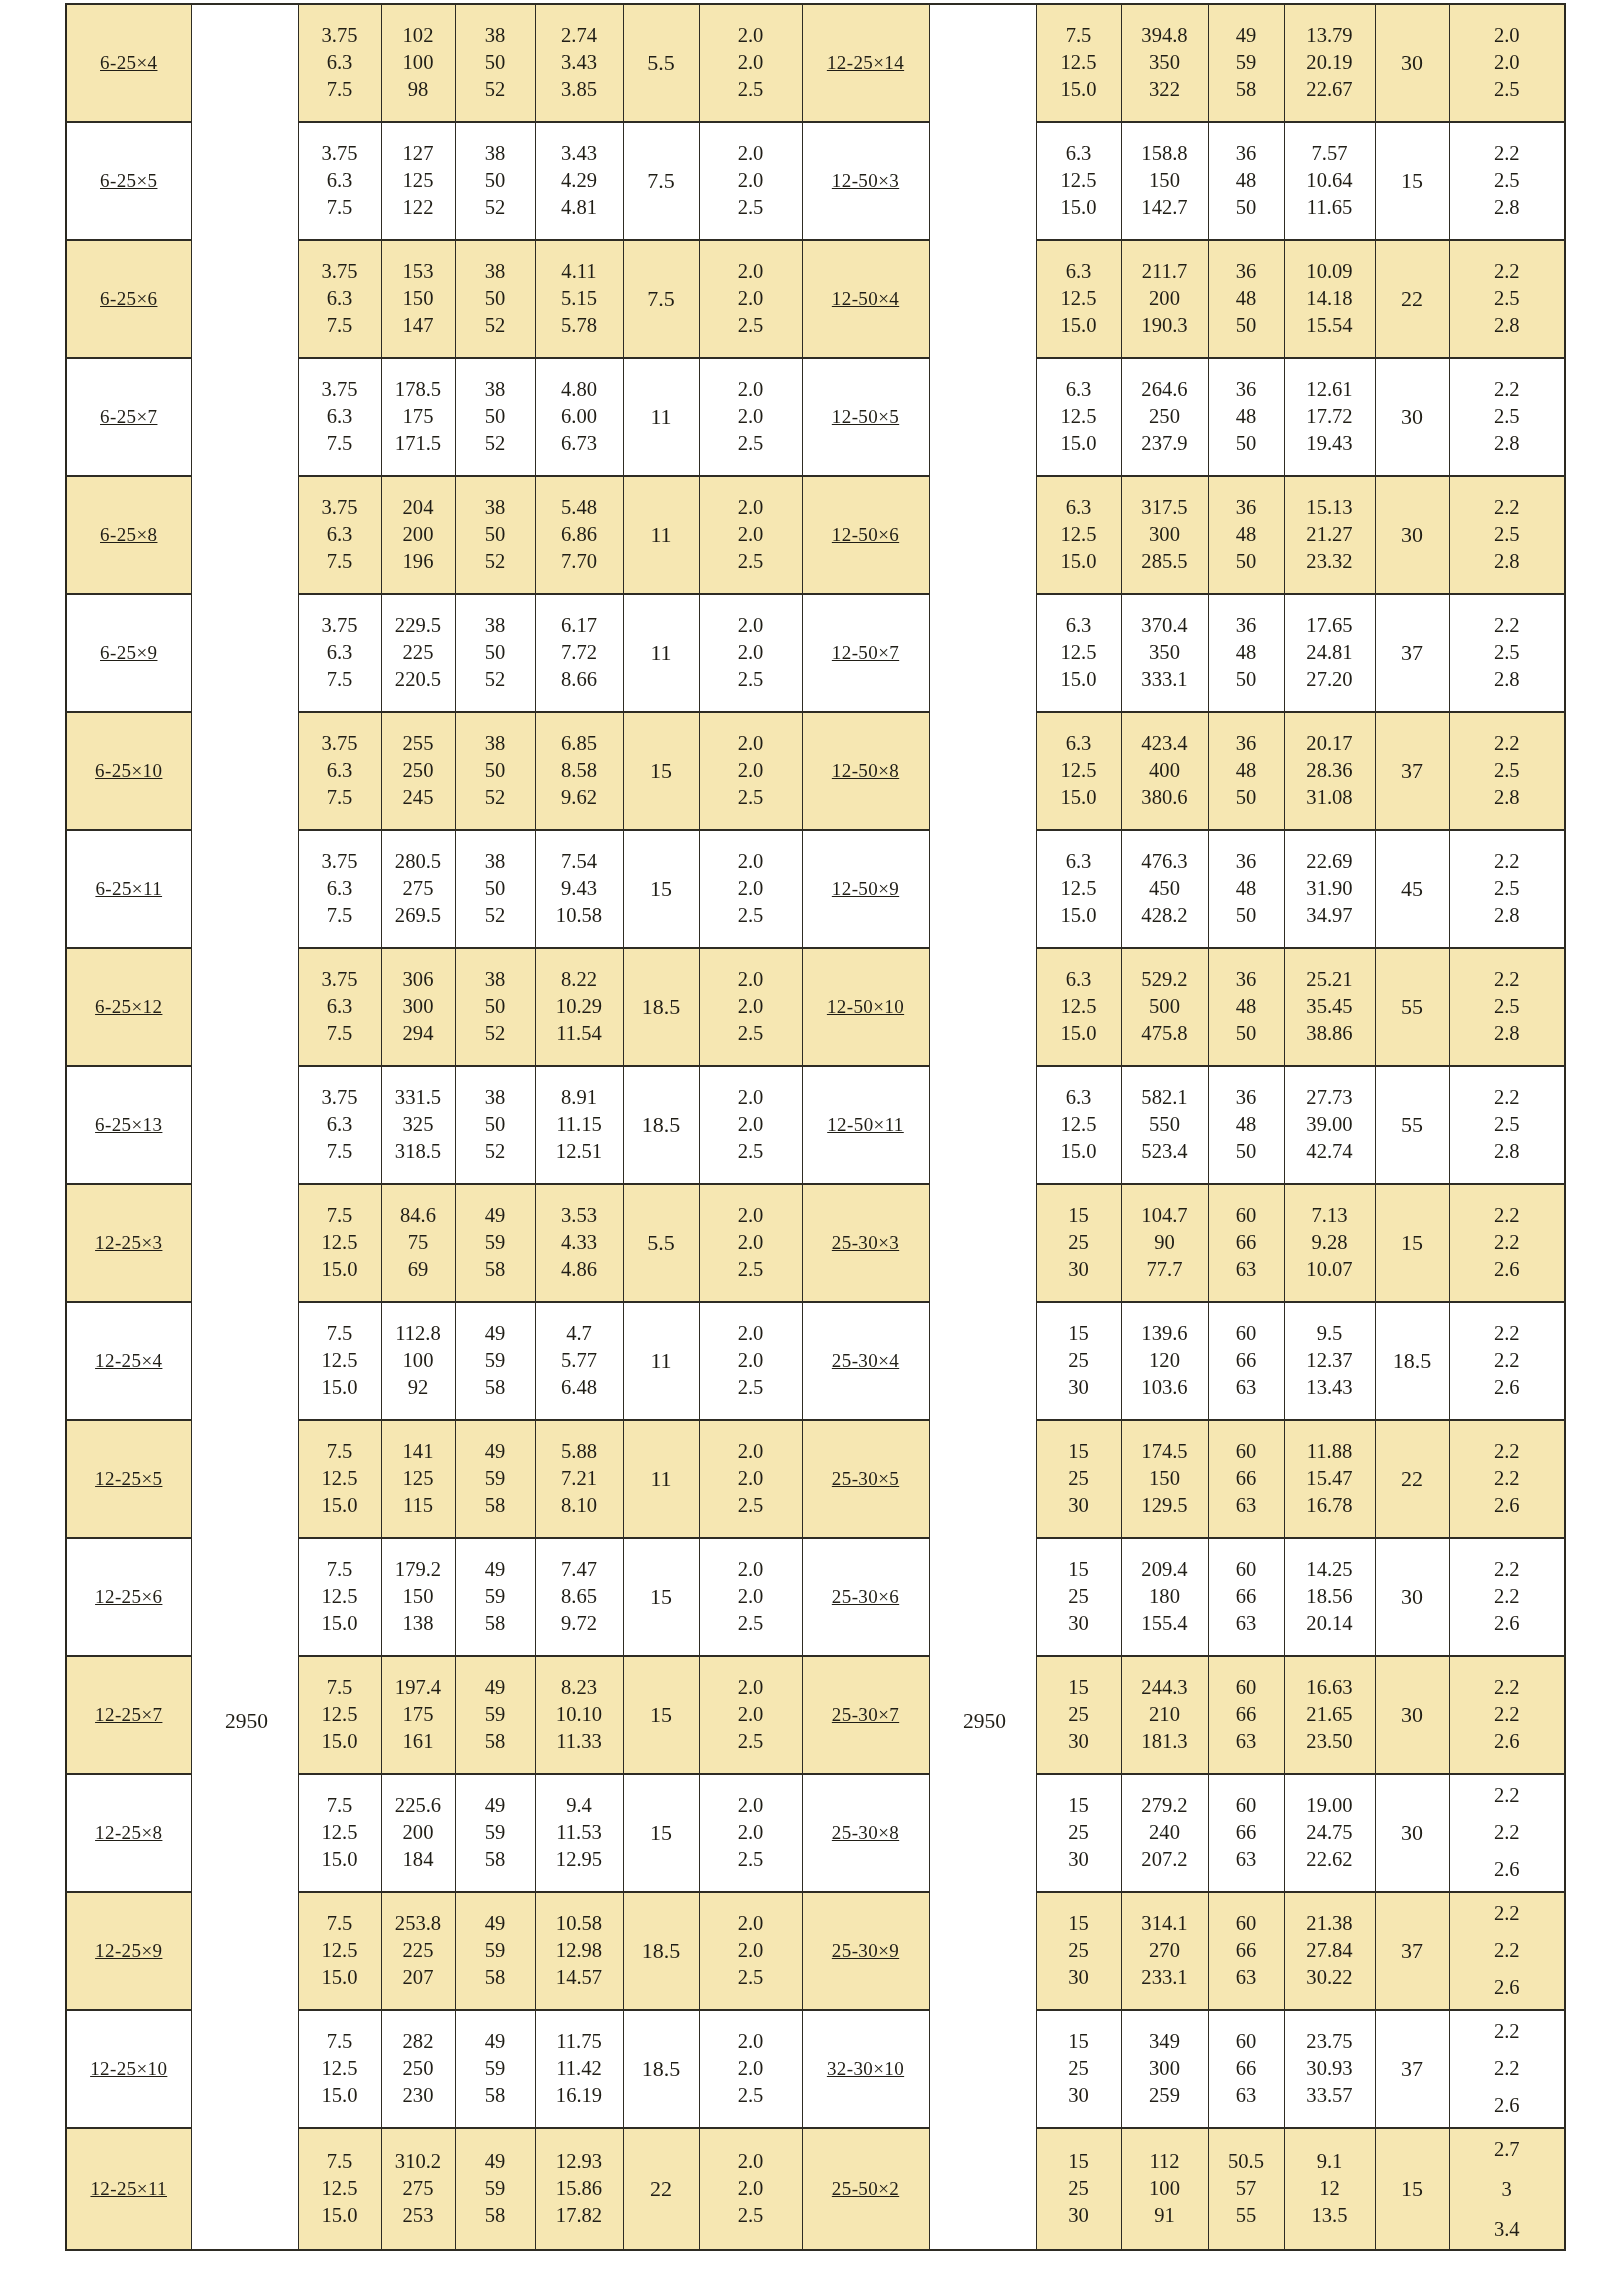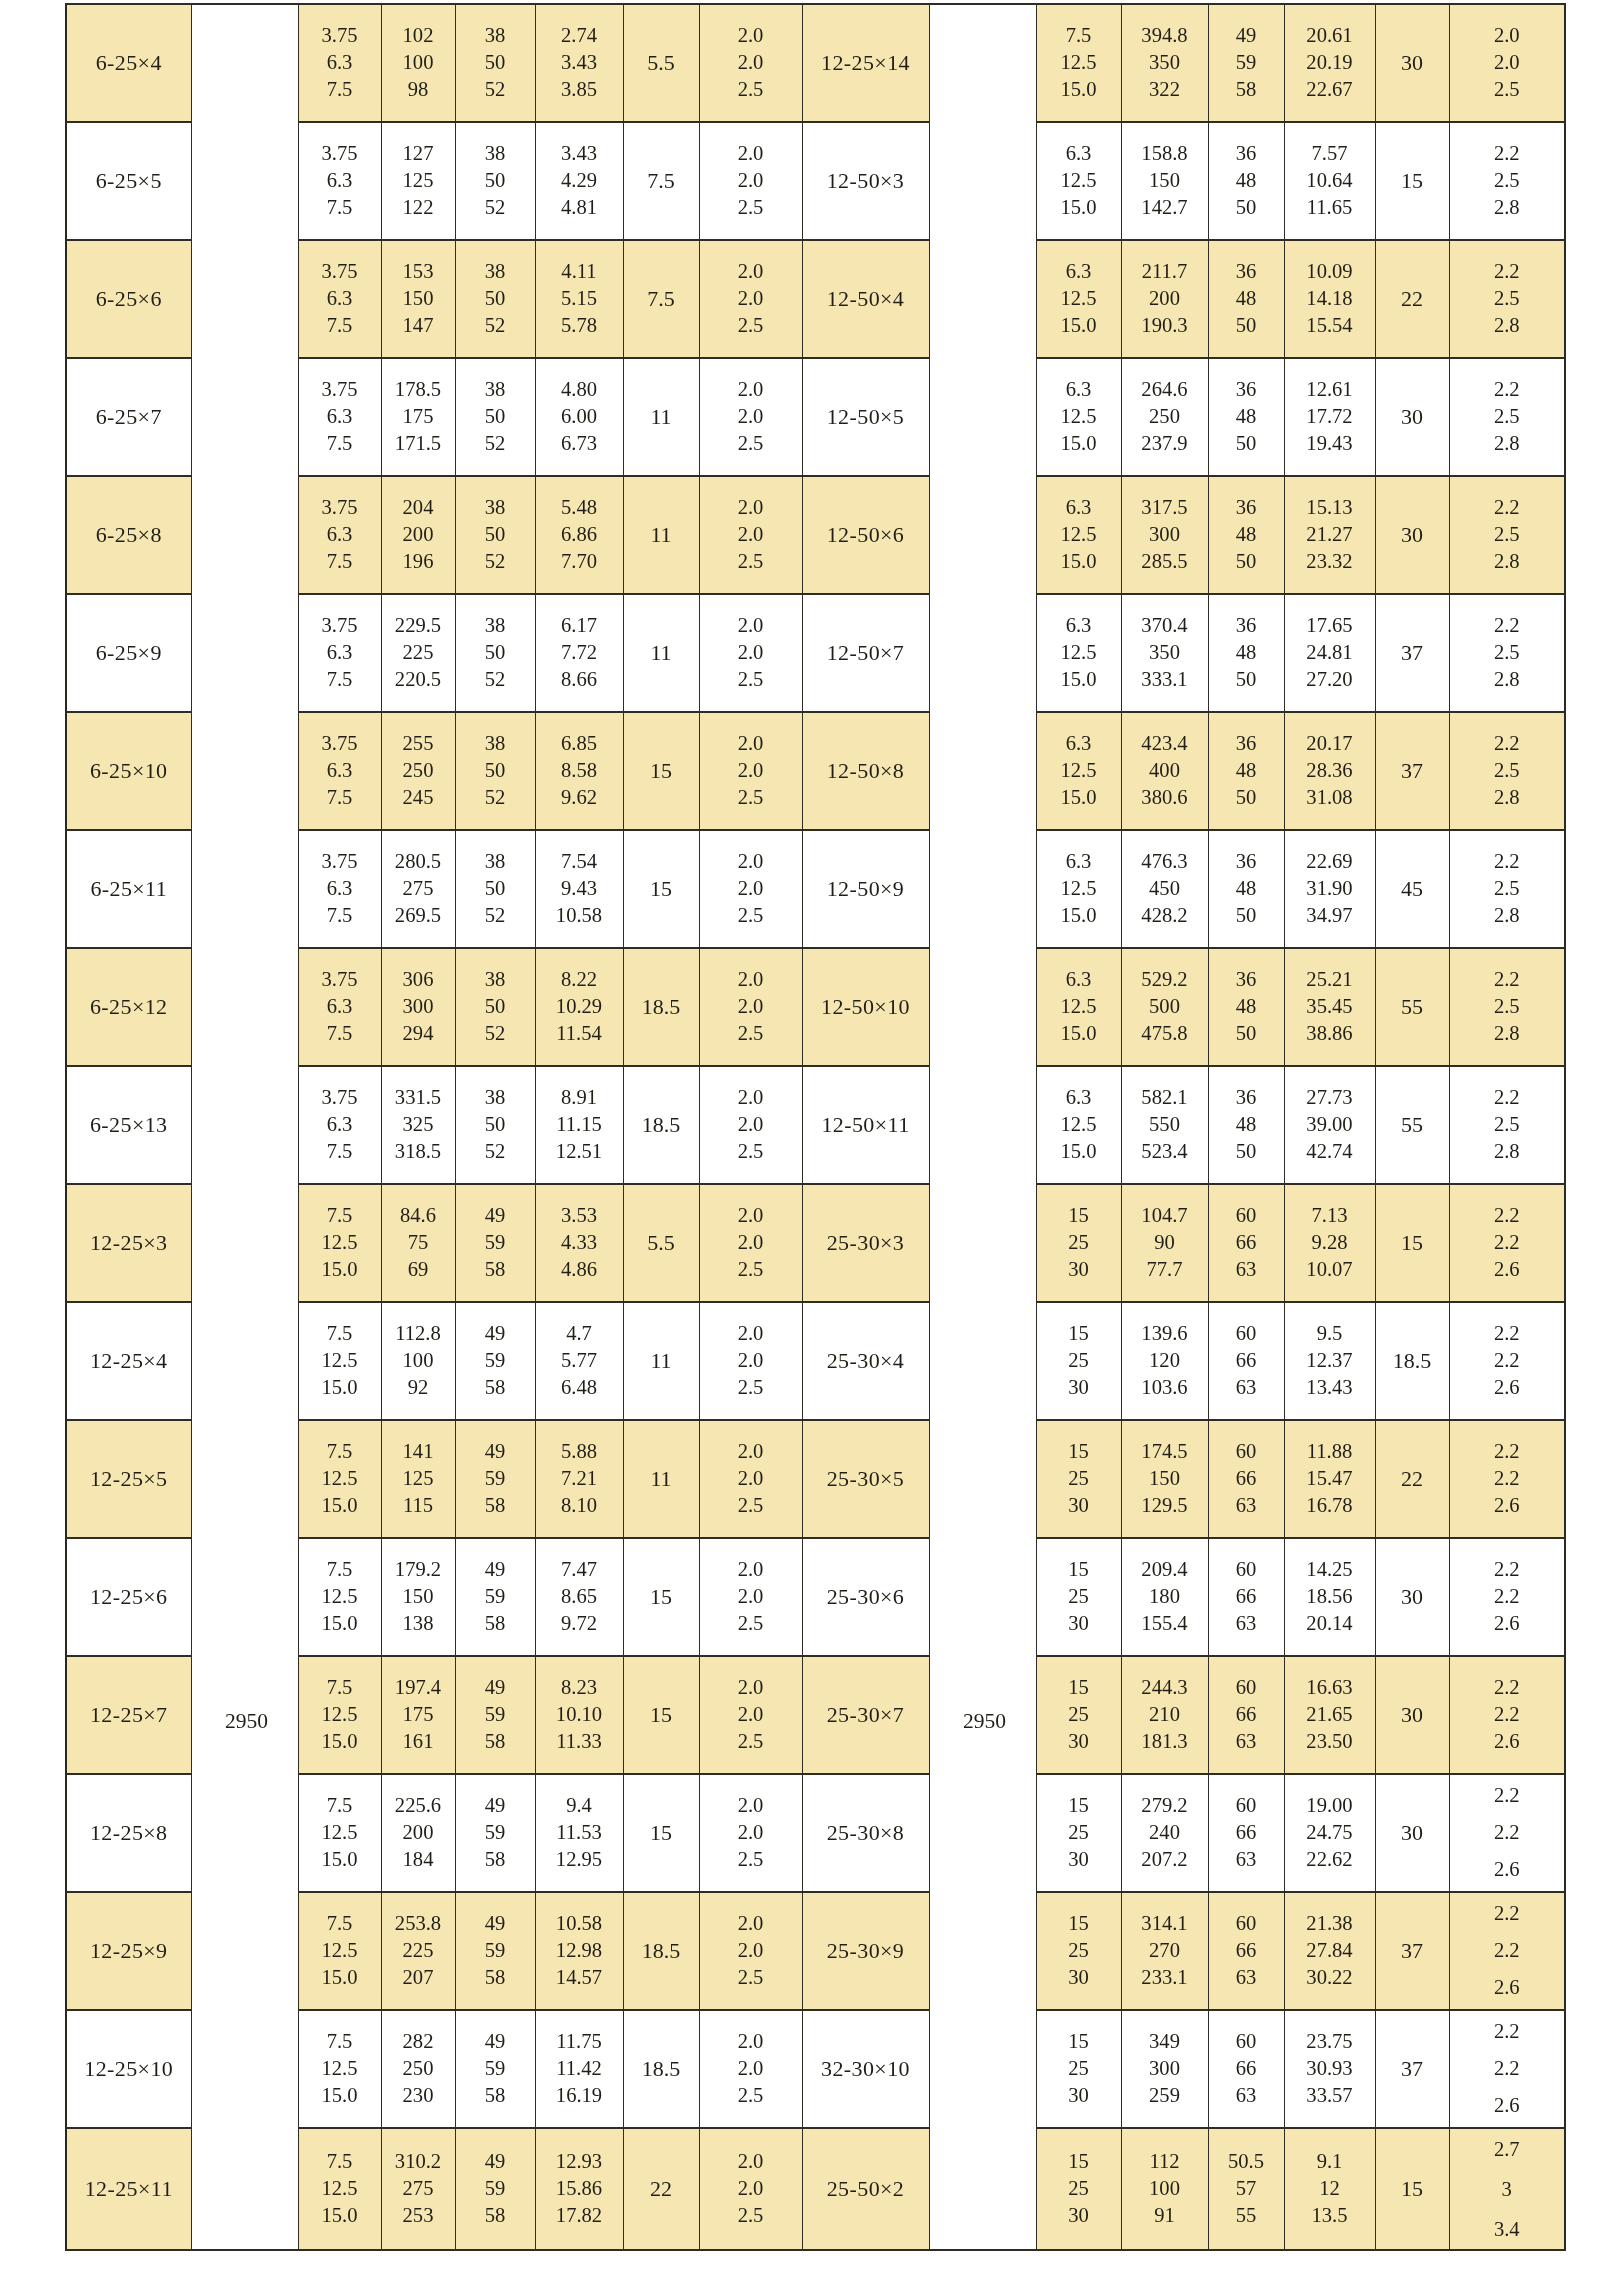--- a/index.html
+++ b/index.html
@@ -26,22 +26,23 @@
     border-bottom-width: 2.7px;
     padding: 0;
     text-align: center;
     vertical-align: middle;
     overflow: hidden;
   }
   tbody tr { height: 118px; }
   tr.odd td { background: #f6e7b2; }
   tr.even td { background: #ffffff; }
   td.model {
-    font-size: 22px;
+    font-size: 19px;
     letter-spacing: 0.4px;
+    text-decoration: underline;
   }
   td.single { font-size: 22px; }
   td.triple { font-size: 20.6px; }
   td.triple .ln { line-height: 27px; }
   td.triple.tall .ln { line-height: 37px; }
   td.triple.taller .ln { line-height: 40px; font-family: Liberation Serif, serif; }
   td.speed-cell {
     background: #ffffff !important;
     position: relative;
   }
@@ -122,21 +123,21 @@
           <div class="ln">394.8</div>
           <div class="ln">350</div>
           <div class="ln">322</div>
         </td>
     <td class="triple">
           <div class="ln">49</div>
           <div class="ln">59</div>
           <div class="ln">58</div>
         </td>
     <td class="triple">
-          <div class="ln">20.61</div>
+          <div class="ln">13.79</div>
           <div class="ln">20.19</div>
           <div class="ln">22.67</div>
         </td>
     <td class="single">30</td>
     <td class="triple">
           <div class="ln">2.0</div>
           <div class="ln">2.0</div>
           <div class="ln">2.5</div>
         </td>
   </tr>

